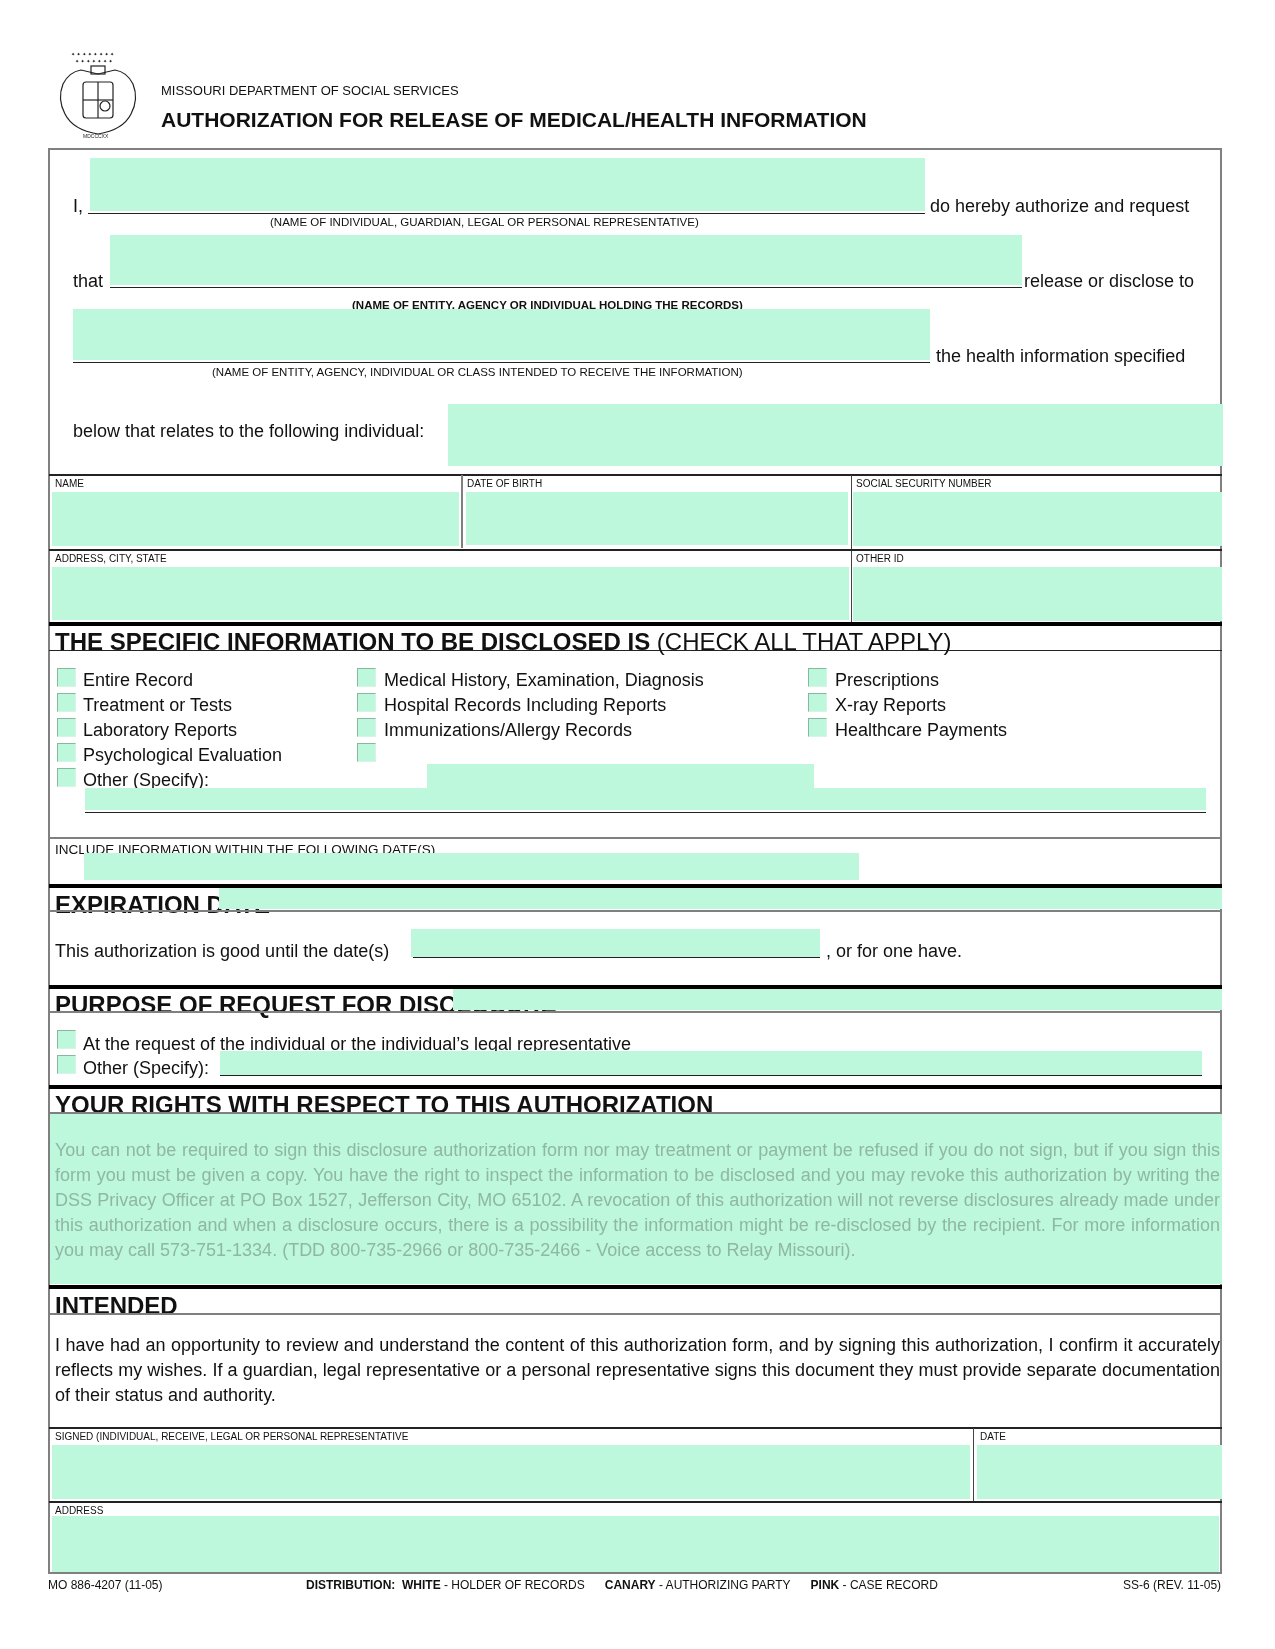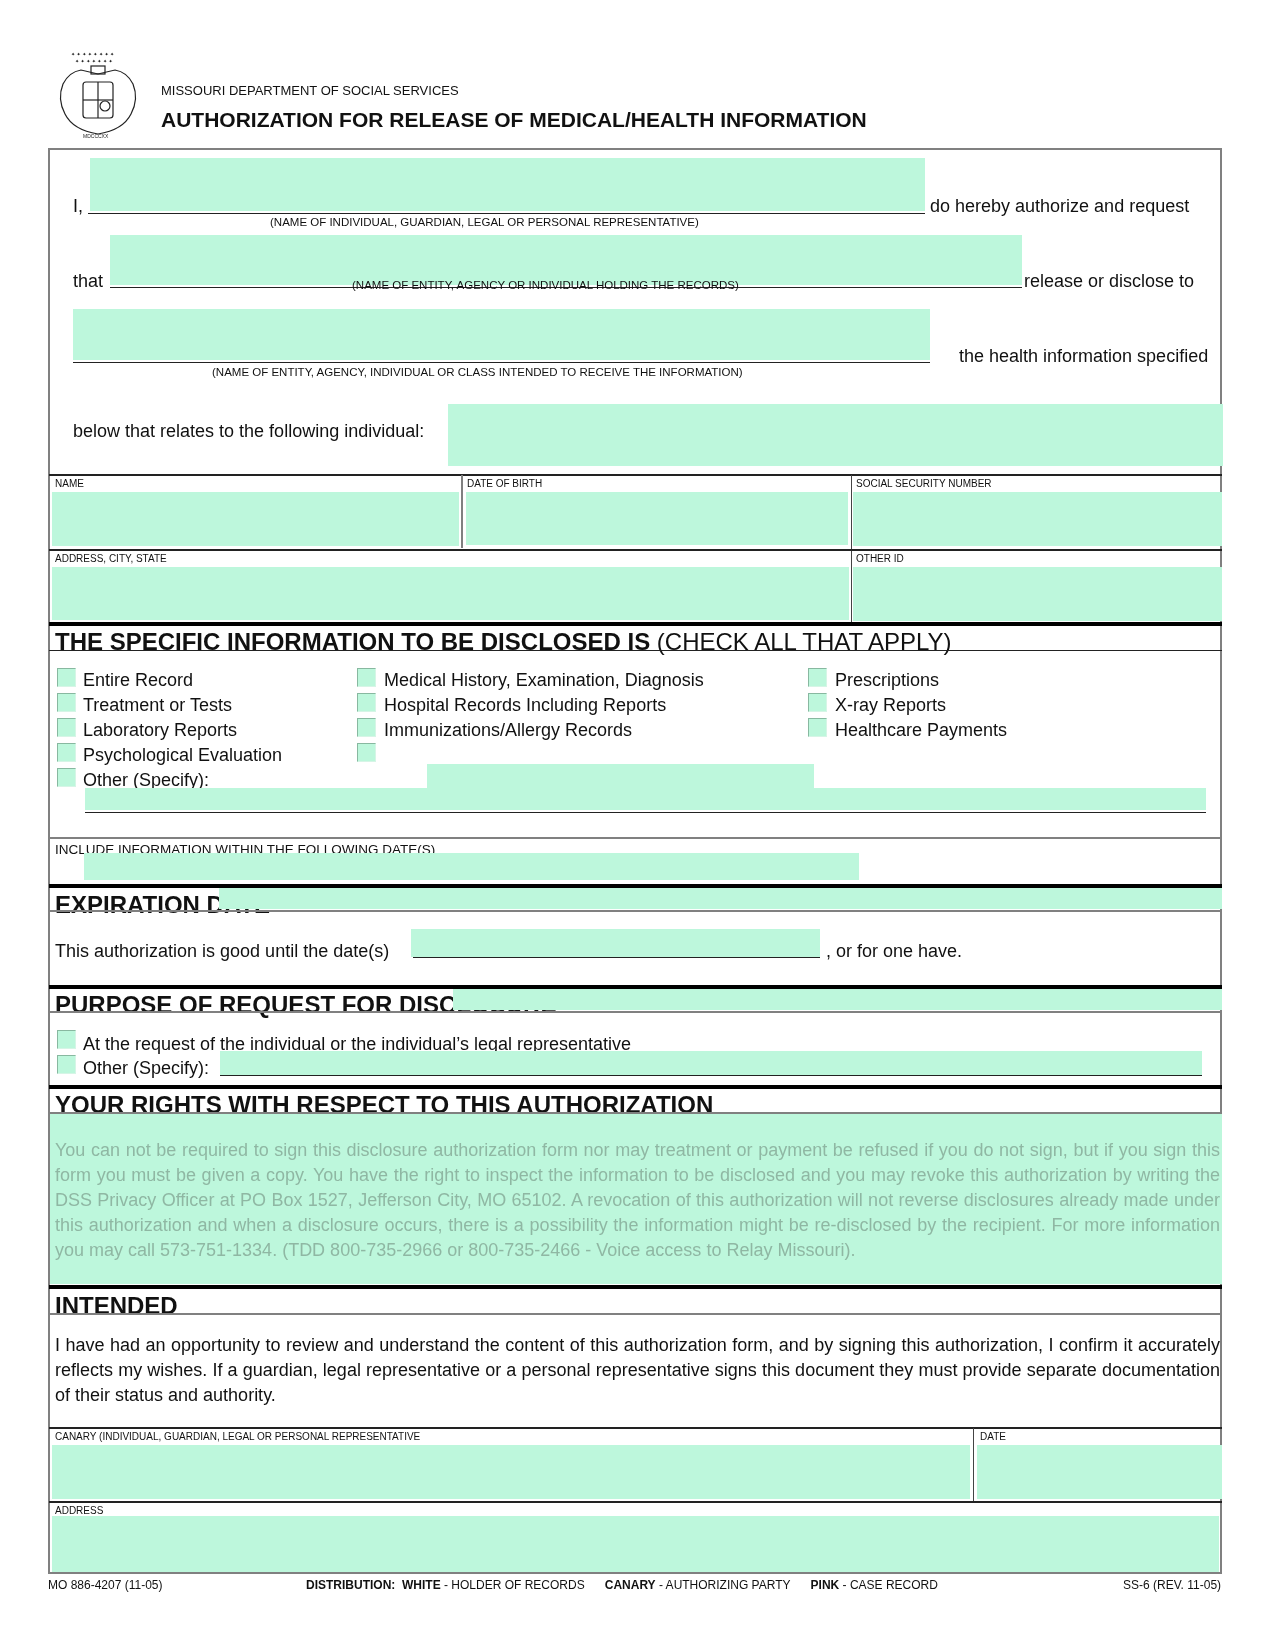--- a/index.html
+++ b/index.html
@@ -52,25 +52,25 @@
 <div class="fill" style="left:90px; top:158px; width:835px; height:53px;"><span></span></div>
 <div class="body18" style="left:73px; top:196px;">I,</div>
 <div class="uline" style="left:88px; top:213px; width:837px;"></div>
 <div class="body18" style="left:930px; top:196px;">do hereby authorize and request</div>
 <div class="cap" style="left:270px; top:216px;">(NAME OF INDIVIDUAL, GUARDIAN, LEGAL OR PERSONAL REPRESENTATIVE)</div>
 
 <div class="fill" style="left:110px; top:235px; width:912px; height:50px;"><span></span></div>
 <div class="body18" style="left:73px; top:271px;">that</div>
 <div class="uline" style="left:110px; top:287px; width:912px;"></div>
 <div class="body18" style="left:1024px; top:271px;text-align:right;">release or disclose to</div>
-<div class="cap" style="left:352px; top:279px;">(NAME OF ENTITY, AGENCY OR INDIVIDUAL HOLDING THE RECORDS)</div>
+<div class="cap" style="left:352px; top:299px;font-weight:bold;">(NAME OF ENTITY, AGENCY OR INDIVIDUAL HOLDING THE RECORDS)</div>
 
 <div class="fill" style="left:73px; top:309px; width:857px; height:51px;"><span></span></div>
 <div class="uline" style="left:73px; top:362px; width:857px;"></div>
-<div class="body18" style="left:936px; top:346px;margin-left:23px;">the health information specified</div>
+<div class="body18" style="left:936px; top:346px;">the health information specified</div>
 <div class="cap" style="left:212px; top:366px;">(NAME OF ENTITY, AGENCY, INDIVIDUAL OR CLASS INTENDED TO RECEIVE THE INFORMATION)</div>
 
 <div class="body18" style="left:73px; top:421px;">below that relates to the following individual:</div>
 <div class="fill" style="left:448px; top:404px; width:775px; height:62px;"><span></span></div>
 
 <div class="hline" style="left:49px; top:474px; width:1173px; border-top:2px solid #222;"></div>
 <div class="lbl" style="left:55px; top:478px;">NAME</div>
 <div class="fill" style="left:52px; top:492px; width:407px; height:54px;"><span></span></div>
 <div class="vline" style="left:461px; top:475px; height:73px; border-left:2px solid #808080;"></div>
 <div class="lbl" style="left:467px; top:478px;">DATE OF BIRTH</div>
@@ -153,21 +153,21 @@
 <div class="gline" style="left:49px; top:1112px; width:1173px;"></div>
 <div class="fill" style="left:50px; top:1114px; width:1172px; height:170px;"></div>
 <div class="rights" style="left:55px; top:1138px; width:1165px;">You can not be required to sign this disclosure authorization form nor may treatment or payment be refused if you do not sign, but if you sign this form you must be given a copy. You have the right to inspect the information to be disclosed and you may revoke this authorization by writing the DSS Privacy Officer at PO Box 1527, Jefferson City, MO 65102. A revocation of this authorization will not reverse disclosures already made under this authorization and when a disclosure occurs, there is a possibility the information might be re-disclosed by the recipient. For more information you may call 573-751-1334. (TDD 800-735-2966 or 800-735-2466 - Voice access to Relay Missouri).</div>
 
 <div class="thick" style="left:49px; top:1285px; width:1173px;"></div>
 <div class="sect" style="left:55px; top:1292px;">INTENDED</div>
 <div class="gline" style="left:49px; top:1313px; width:1173px;"></div>
 <div class="sigtext" style="left:55px; top:1333px; width:1165px;">I have had an opportunity to review and understand the content of this authorization form, and by signing this authorization, I confirm it accurately reflects my wishes. If a guardian, legal representative or a personal representative signs this document they must provide separate documentation of their status and authority.</div>
 
 <div class="hline" style="left:49px; top:1427px; width:1173px; border-top:2px solid #222;"></div>
-<div class="lbl" style="left:55px; top:1431px;">CANARY (INDIVIDUAL, GUARDIAN, LEGAL OR PERSONAL REPRESENTATIVE</div>
+<div class="lbl" style="left:55px; top:1431px;">SIGNED (INDIVIDUAL, RECEIVE, LEGAL OR PERSONAL REPRESENTATIVE</div>
 <div class="fill" style="left:52px; top:1445px; width:918px; height:54px;"><span></span></div>
 <div class="vline" style="left:973px; top:1428px; height:73px; border-left:1px solid #444;"></div>
 <div class="lbl" style="left:980px; top:1431px;">DATE</div>
 <div class="fill" style="left:977px; top:1445px; width:245px; height:54px;"><span></span></div>
 
 <div class="hline" style="left:49px; top:1501px; width:1173px; border-top:2px solid #222;"></div>
 <div class="lbl" style="left:55px; top:1505px;">ADDRESS</div>
 <div class="fill" style="left:52px; top:1516px; width:1167px; height:56px;"><span></span></div>
 
 <div class="foot" style="left:48px; top:1578px;">MO 886-4207 (11-05)</div>

